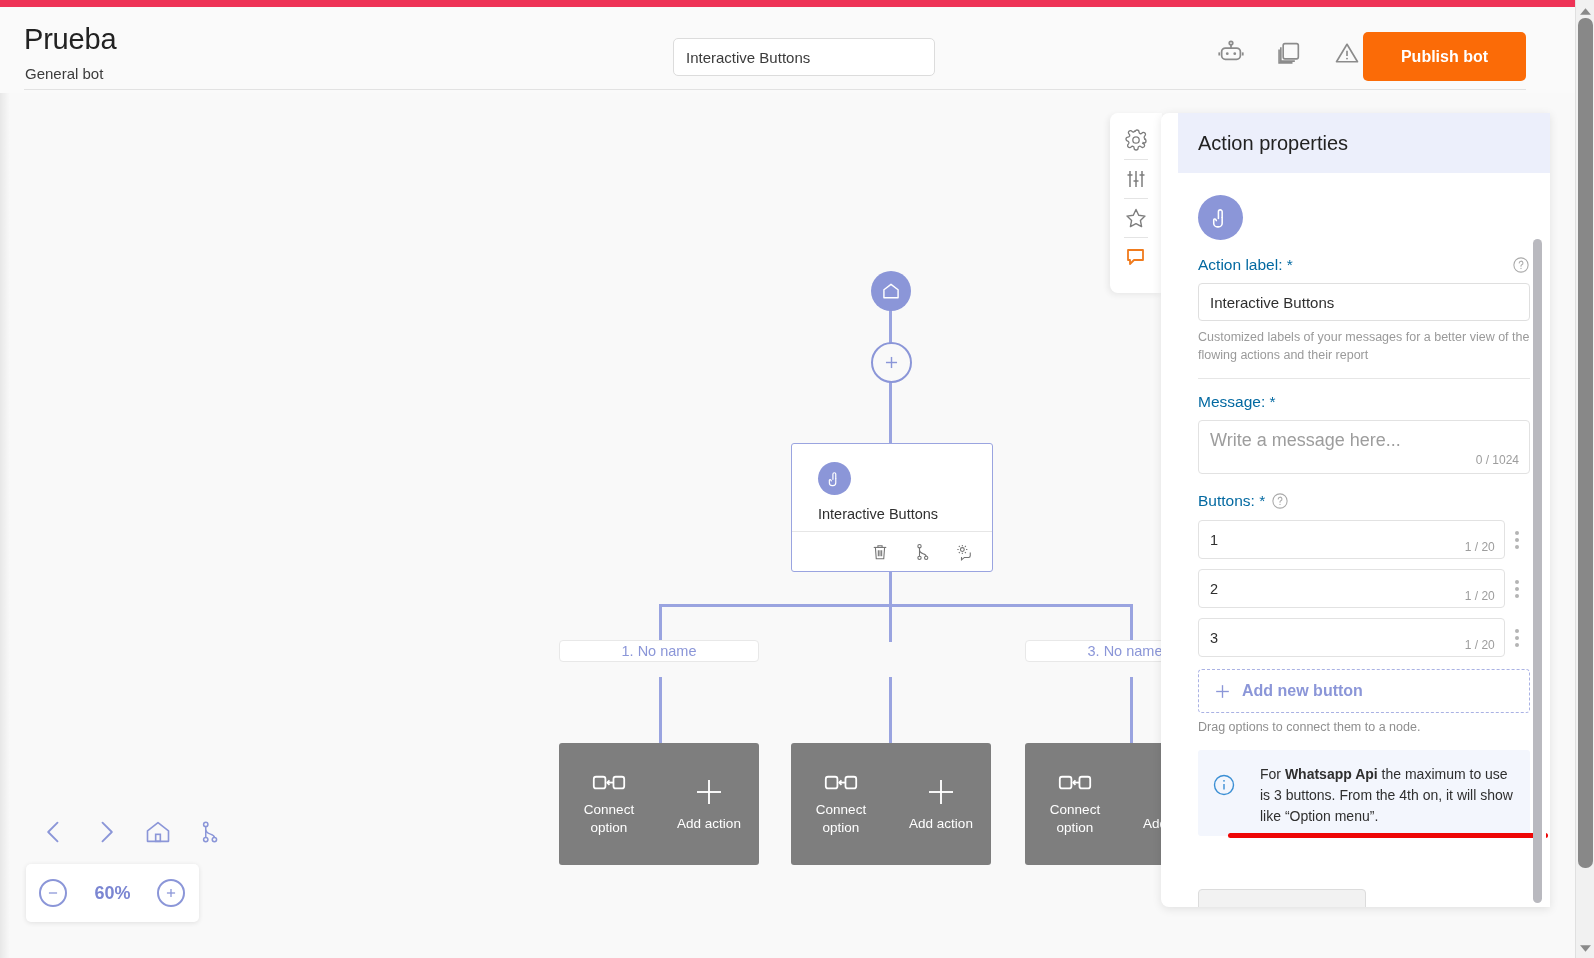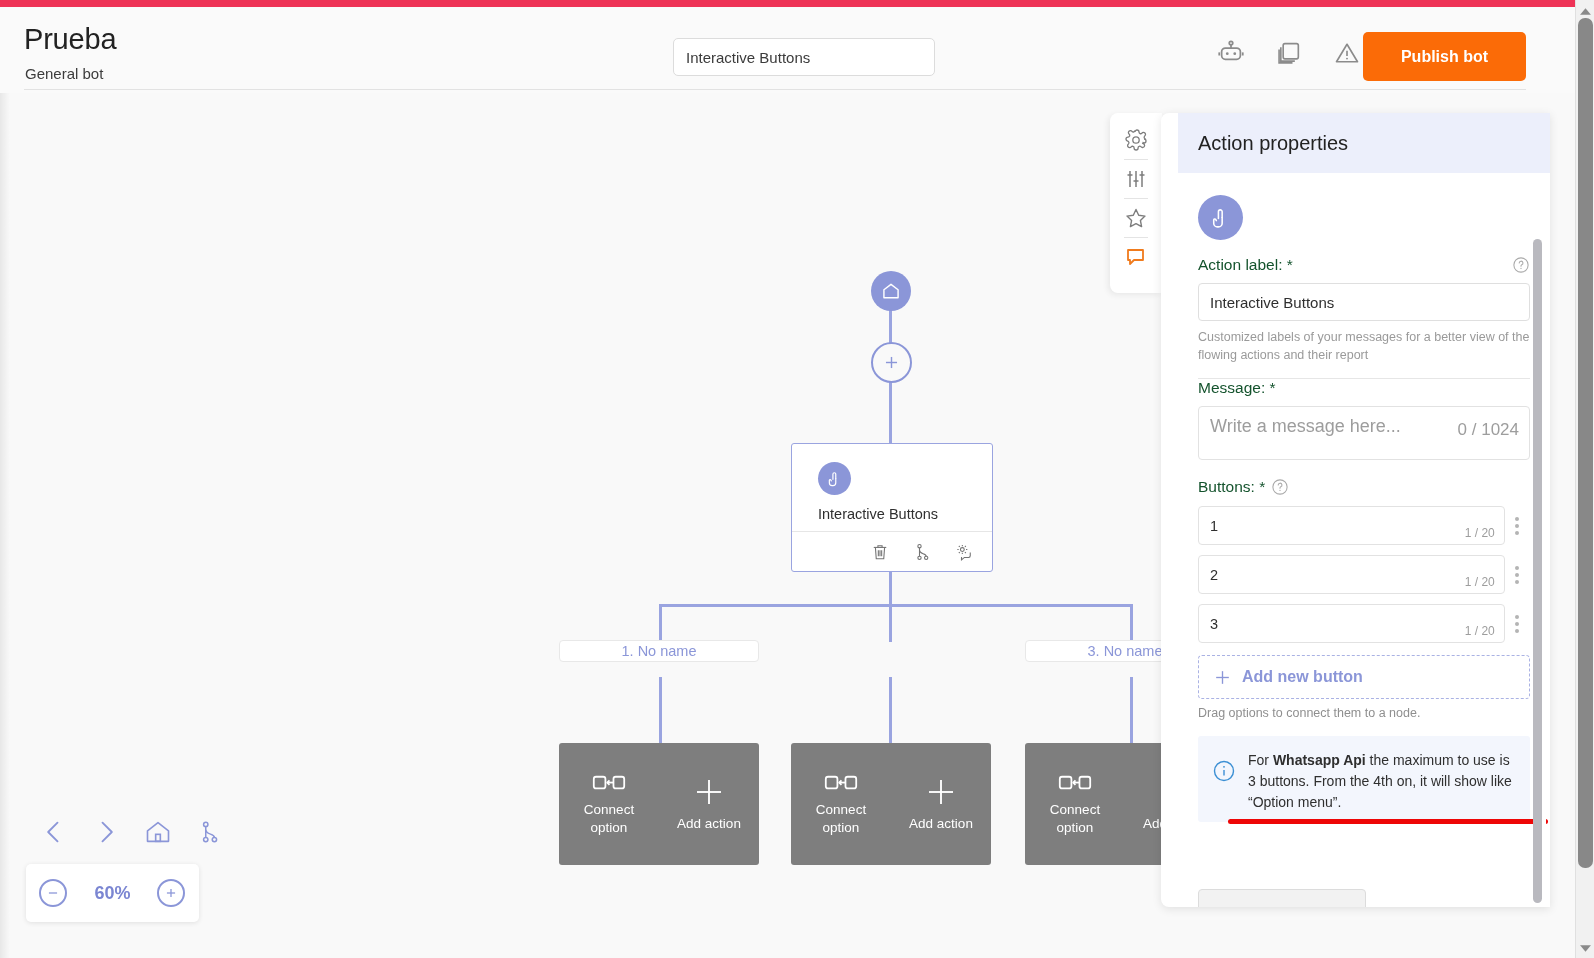--- a/index.html
+++ b/index.html
@@ -164,39 +164,39 @@
     display: flex; align-items: center; padding-left: 20px;
   }
   .panel-header-title { font-size: 20px; color: #222; }
   .panel-body { padding: 22px 20px 0 20px; position: relative; height: 734px; }
 
   .prop-icon {
     width: 45px; height: 45px; border-radius: 50%; background: #8b96d8;
     display:flex; align-items:center; justify-content:center; margin-bottom: 16px;
   }
   .field-label-row { display: flex; align-items: center; justify-content: space-between; }
-  .field-label { font-size: 15.5px; color: #14532d; }
+  .field-label { font-size: 15.5px; color: #0369a1; }
   .help-ic { width: 18px; height: 18px; color: #a9a9a9; cursor: pointer; display:flex; }
   .text-input {
     width: 100%; height: 38px; margin-top: 9px;
     border: 1px solid #dfdfdf; border-radius: 4px;
     font-family: "Liberation Sans", sans-serif; font-size: 15px; color: #2f2f2f;
     padding: 0 11px; outline: none; background: #fff;
   }
   .hint {
     font-size: 12.5px; color: #9a9a9a; line-height: 1.45; margin-top: 7px;
   }
   .divider { height: 1px; background: #e6e6e6; margin: 14px 0 0 0; }
 
   .msg-box {
     width: 100%; height: 54px; margin-top: 9px; position: relative;
     border: 1px solid #e2e2e2; border-radius: 4px; background: #fff;
   }
   .msg-placeholder { position: absolute; left: 11px; top: 9px; font-size: 18px; color: #9d9d9d; }
-  .msg-counter { position: absolute; right: 10px; bottom: 19px; font-size: 17px; color: #9d9d9d; }
+  .msg-counter { position: absolute; right: 10px; bottom: 6px; font-size: 12px; color: #9d9d9d; }
 
   .btn-row { display: flex; align-items: center; margin-top: 10px; }
   .btn-input-wrap {
     position: relative; width: 316px; height: 39px;
     border: 1px solid #e2e2e2; border-radius: 4px; background: #fff;
   }
   .btn-input {
     position: absolute; left: 0; top: 0; width: 100%; height: 100%;
     border: none; background: transparent; outline: none;
     font-family: "Liberation Sans", sans-serif; font-size: 14.5px; color: #2f2f2f;
@@ -213,21 +213,21 @@
     width: 100%; height: 44px; margin-top: 12px;
     border: 1.5px dashed #aab2e4; border-radius: 4px; background: #fff;
     display: flex; align-items: center; gap: 10px; padding-left: 14px;
     color: #8b96d8; font-size: 16px; font-weight: bold; cursor: pointer;
     font-family: "Liberation Sans", sans-serif;
   }
   .drag-hint { font-size: 12.5px; color: #8f8f8f; margin-top: 7px; }
 
   .info-box {
     margin-top: 16px; background: #f3f6fd; border-radius: 3px;
-    display: flex; gap: 12px; padding: 14px 14px 10px 14px; position: relative;
+    display: flex; gap: 24px; padding: 14px 14px 10px 14px; position: relative;
   }
   .info-ic { flex: 0 0 auto; color: #3b8fd4; display:flex; align-items:flex-start; padding-top:9px;}
   .info-text { font-size: 14px; color: #2f2f2f; line-height: 1.48; }
   .info-text b { font-weight: bold; }
   .red-underline {
     position: absolute; left: 30px; bottom: -2px; width: 320px; height: 5px;
     background: #ee0606; border-radius: 3px;
   }
   .bottom-partial {
     position: absolute; left: 20px; bottom: -16px; width: 168px; height: 34px;
@@ -544,21 +544,21 @@
             <circle cx="12" cy="12" r="9.5"></circle>
             <path d="M9.6 9.4a2.5 2.5 0 1 1 3.4 2.3c-.7.3-1 .9-1 1.6v.4" stroke-linecap="round"></path>
             <circle cx="12" cy="16.6" r="0.8" fill="currentColor" stroke="none"></circle>
           </svg>
         </span>
       </div>
       <input class="text-input" value="Interactive Buttons" style="">
       <div class="hint">Customized labels of your messages for a better view of the flowing actions and their report</div>
       <div class="divider"></div>
 
-      <div style="">
+      <div style="margin-top:14px">
         <span class="field-label">Message: *</span>
         <div class="msg-box">
           <span class="msg-placeholder">Write a message here...</span>
           <span class="msg-counter">0 / 1024</span>
         </div>
       </div>
 
       <div style="margin-top:18px; display:flex; align-items:center; gap:6px;">
         <span class="field-label">Buttons: *</span>
         <span class="help-ic">

